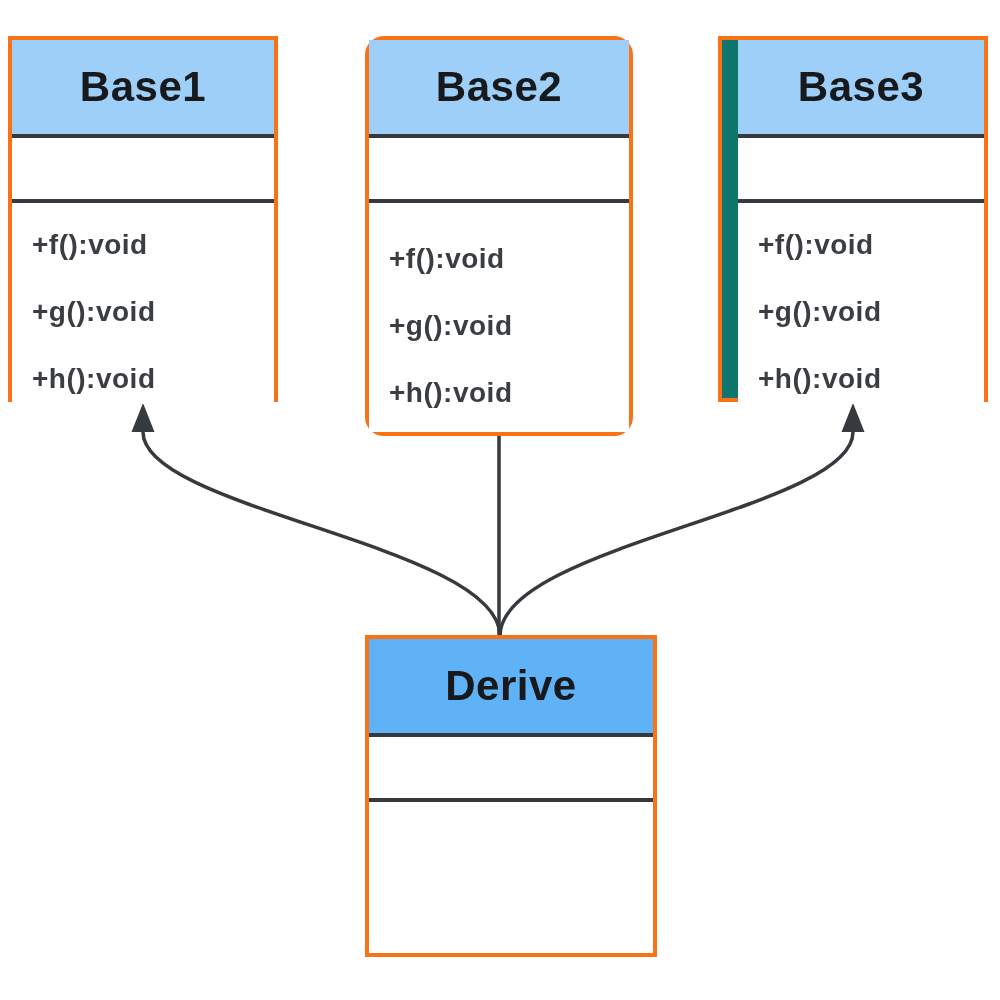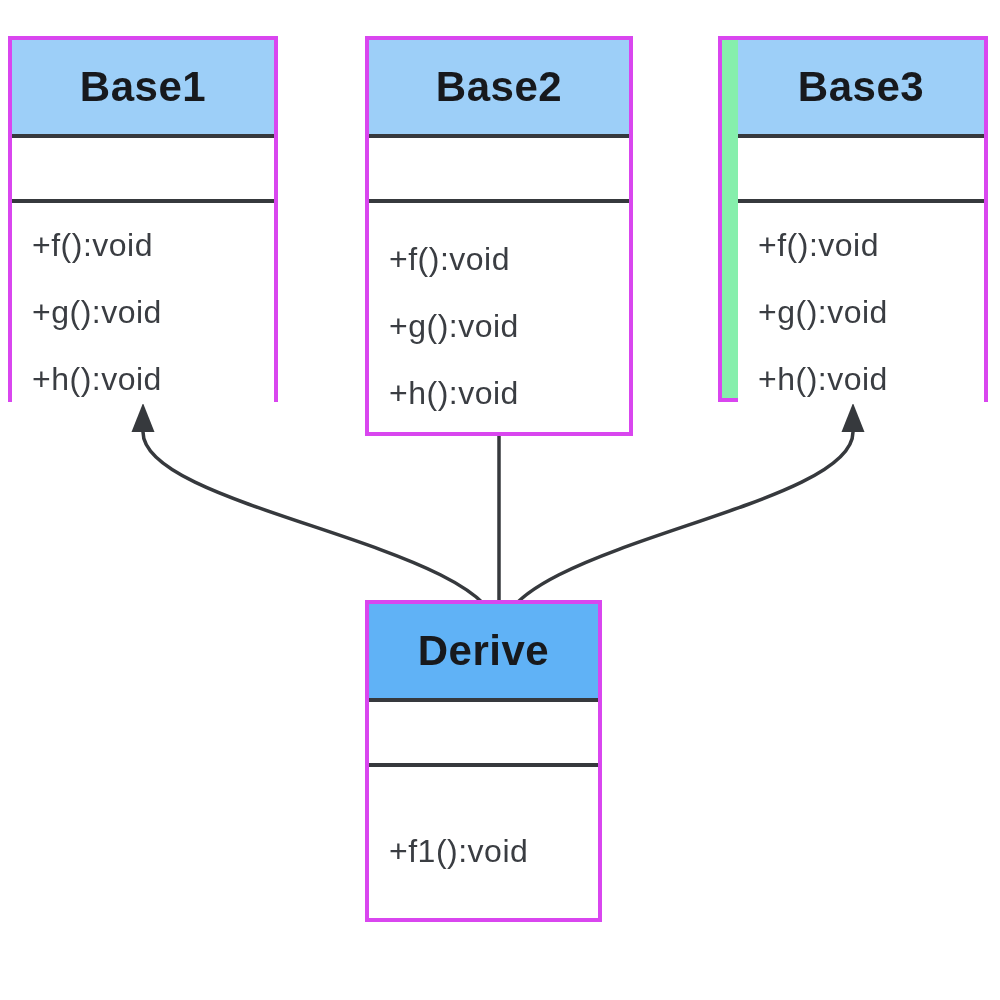--- a/index.html
+++ b/index.html
@@ -18,22 +18,22 @@
   .connector-layer {
     position: absolute;
     left: 0;
     top: 0;
     width: 1000px;
     height: 1000px;
     pointer-events: none;
   }
   .class-box {
     position: absolute;
-    background: #86efac;
-    border: 4px solid #d946ef;
+    background: #0f766e;
+    border: 4px solid #f97316;
     box-sizing: border-box;
     display: flex;
     flex-direction: column;
   }
   .c-header {
     height: 98px;
     flex: 0 0 98px;
     border-bottom: 4px solid #36393d;
     box-sizing: border-box;
     display: flex;
@@ -56,32 +56,32 @@
   .c-methods {
     flex: 1 1 auto;
     display: flex;
     flex-direction: column;
     justify-content: center;
     padding-left: 20px;
     box-sizing: border-box;
     background: #ffffff;
   }
   .method-line {
-    font-size: 32px;
-    font-weight: normal;
+    font-size: 28px;
+    font-weight: bold;
     color: #3a3d42;
     line-height: 50px;
     letter-spacing: 0.5px;
     white-space: nowrap;
     margin-top: 17px;
   }
   #box-base1  { left: 8px;   top: 36px;  width: 270px; height: 366px; }
-  #box-base2  { left: 365px; top: 36px;  width: 268px; height: 400px; }
+  #box-base2  { left: 365px; top: 36px;  width: 268px; height: 400px; border-radius: 19px; }
   #box-base3  { left: 718px; top: 36px;  width: 270px; height: 366px; padding-left: 16px; }
-  #box-derive { left: 365px; top: 600px; width: 237px; height: 322px; }
+  #box-derive { left: 365px; top: 635px; width: 292px; height: 322px; }
 </style>
 </head>
 <body>
 
 <div class="canvas">
 
   <svg class="connector-layer" width="1000" height="1000" viewBox="0 0 1000 1000" xmlns="http://www.w3.org/2000/svg">
 
     <path d="M 500 636 C 500 545, 143 510, 143 432" fill="none" stroke="#36393d" stroke-width="3.5"></path>
     <polygon points="143,403 131.5,432 154.5,432" fill="#36393d"></polygon>
@@ -120,17 +120,16 @@
       <div class="method-line">+f():void</div>
       <div class="method-line">+g():void</div>
       <div class="method-line">+h():void</div>
     </div>
   </div>
 
   <div class="class-box" id="box-derive">
     <div class="c-header derive-header">Derive</div>
     <div class="c-attrs"></div>
     <div class="c-methods">
-      <div class="method-line">+f1():void</div>
     </div>
   </div>
 
 </div>
 
 </body></html>

